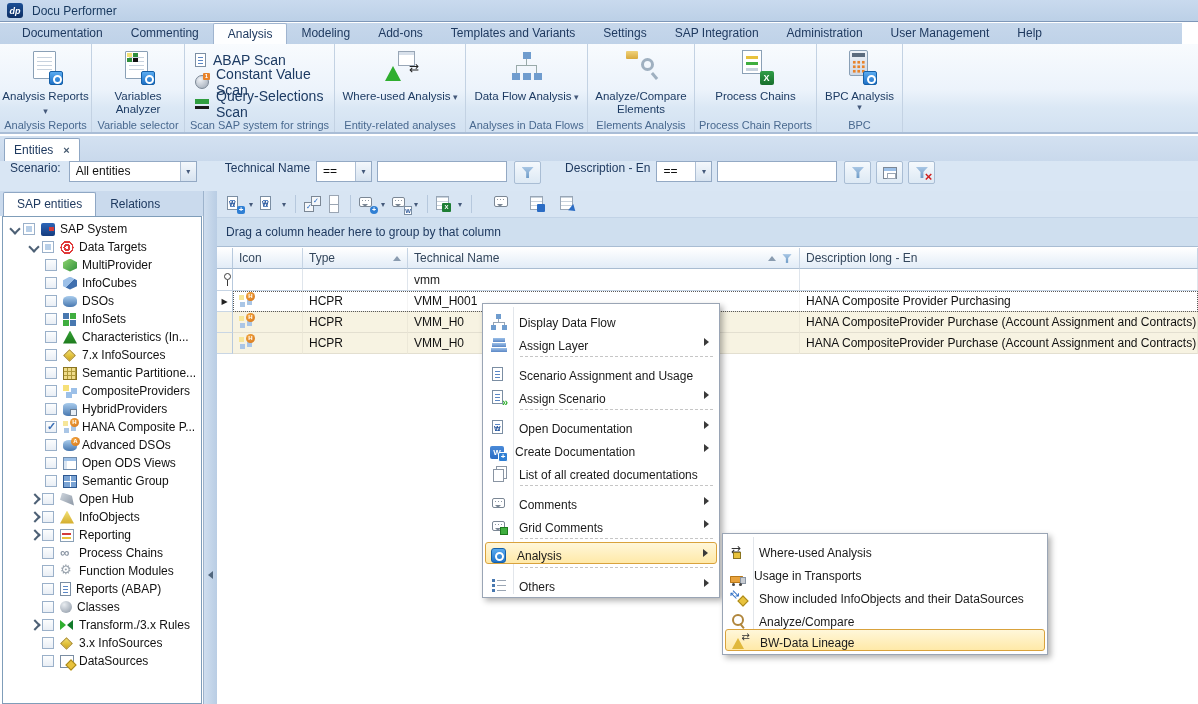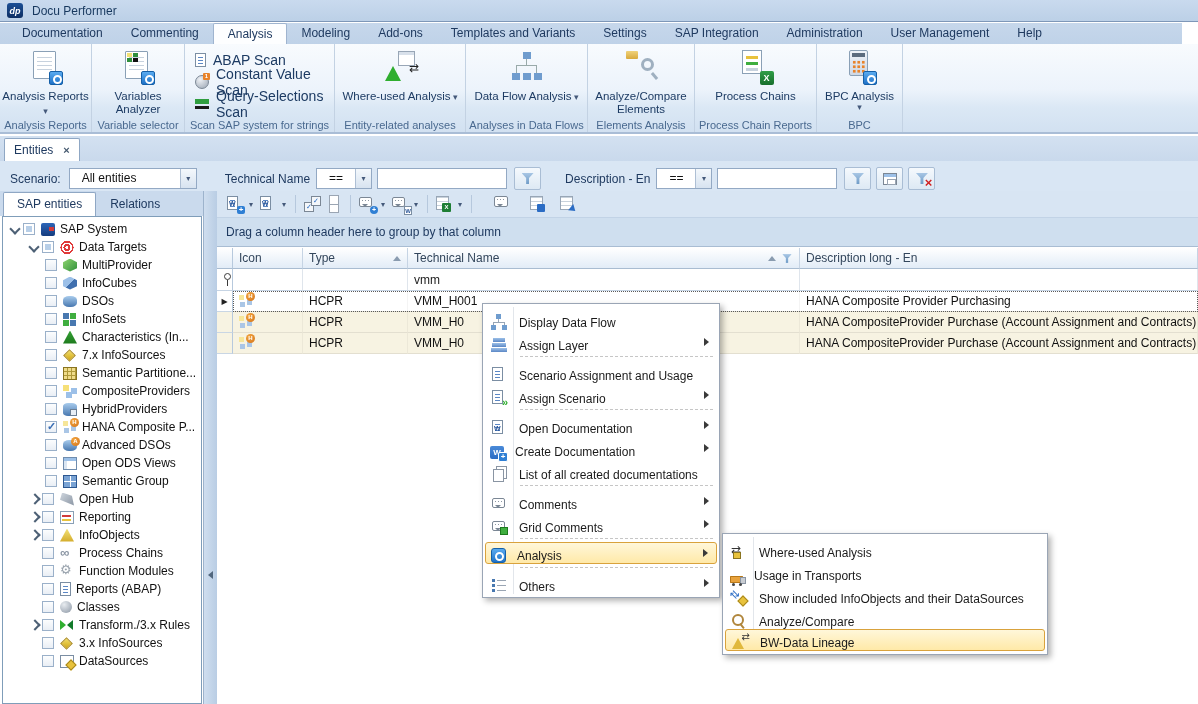--- a/index.html
+++ b/index.html
@@ -88,24 +88,24 @@
     linear-gradient(#1a1a1a,#1a1a1a) 0 9px/14px 3px no-repeat}
 
   
   .doc-strip{position:absolute;top:136px;left:0;right:0;height:25px;background:linear-gradient(#d3e1f1,#c9d9ec)}
   .doc-tab{position:absolute;left:4px;top:2px;height:23px;background:#fff;border:1px solid #8fa7c4;border-bottom:none;
     border-radius:2px 2px 0 0;display:flex;align-items:center;gap:10px;padding:0 9px;color:#1f3a60}
   .close-x{font-weight:bold;color:#44586e;font-size:11px;line-height:11px}
 
   
   .filter-bar{position:absolute;top:161px;left:0;right:0;height:36px;background:#d9e6f4;border-bottom:1px solid #b9cbdf;
-    display:flex;align-items:center;padding-left:10px}
+    display:flex;padding-left:10px}
   .flabel{color:#1f3a60;white-space:nowrap}
   .combo{height:21px;background:#fff;border:1px solid #93a9c4;display:flex;align-items:stretch;position:relative}
-  .combo .val{padding:2px 12px;flex:1;color:#111;overflow:hidden;white-space:nowrap}
+  .combo .val{padding:2px 6px;flex:1;color:#111;overflow:hidden;white-space:nowrap}
   .combo .dbtn{width:16px;background:linear-gradient(#f4f8fc,#d7e3f0);border-left:1px solid #aebfd4;
     display:flex;align-items:center;justify-content:center}
   .dbtn::after{content:"▾";font-size:8px;color:#44597a}
   .tinput{height:21px;border:1px solid #93a9c4;background:#fff;padding:0 4px;font:inherit}
   .fbtn{width:27px;height:23px;border:1px solid #a9bdd4;background:linear-gradient(#f5f9fd,#dde9f4);border-radius:2px;
     display:flex;align-items:center;justify-content:center;position:relative}
   .funnel{width:12px;height:11px;background:linear-gradient(#a8c6e4,#6f9cc8);
     clip-path:polygon(0 0,100% 0,62% 45%,62% 100%,38% 100%,38% 45%)}
   .redx::after{content:"×";position:absolute;right:2px;bottom:0;color:#cf1f1f;font-weight:bold;font-size:13px;line-height:13px}
   .formic{width:14px;height:12px;background:#fff;border:1px solid #7b8795;position:relative}
@@ -565,28 +565,28 @@
           </div>
         <div class="trow l1">
             <span class="exp closed"></span>
             <span class="cb"></span>
             <span class="ti ti-openhub"></span>
             <span class="tl">Open Hub</span>
           </div>
         <div class="trow l1">
             <span class="exp closed"></span>
             <span class="cb"></span>
+            <span class="ti ti-infoobj"></span>
+            <span class="tl">InfoObjects</span>
+          </div>
+        <div class="trow l1">
+            <span class="exp closed"></span>
+            <span class="cb"></span>
             <span class="ti ti-reporting"></span>
             <span class="tl">Reporting</span>
-          </div>
-        <div class="trow l1">
-            <span class="exp closed"></span>
-            <span class="cb"></span>
-            <span class="ti ti-infoobj"></span>
-            <span class="tl">InfoObjects</span>
           </div>
         <div class="trow l1" style="padding-left:39px">
             <span class="cb"></span>
             <span class="ti ti-chains"></span>
             <span class="tl">Process Chains</span>
           </div>
         <div class="trow l1" style="padding-left:39px">
             <span class="cb"></span>
             <span class="ti ti-gear"></span>
             <span class="tl">Function Modules</span>

